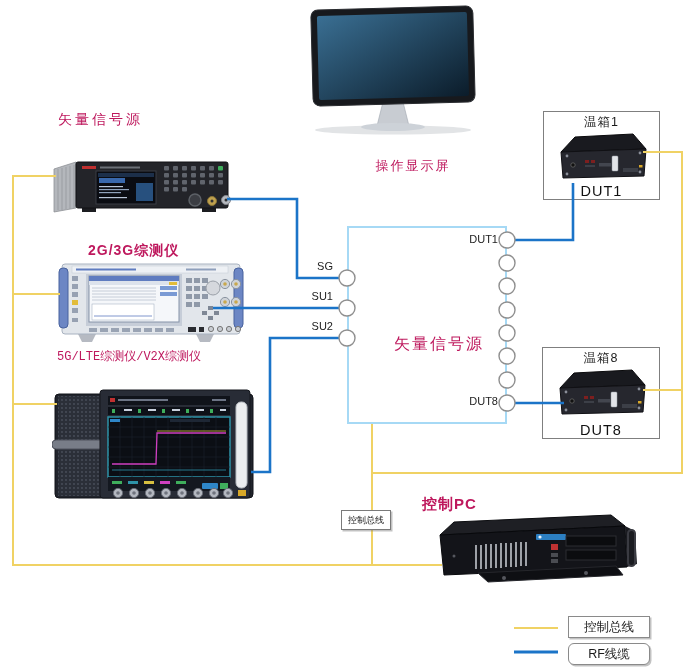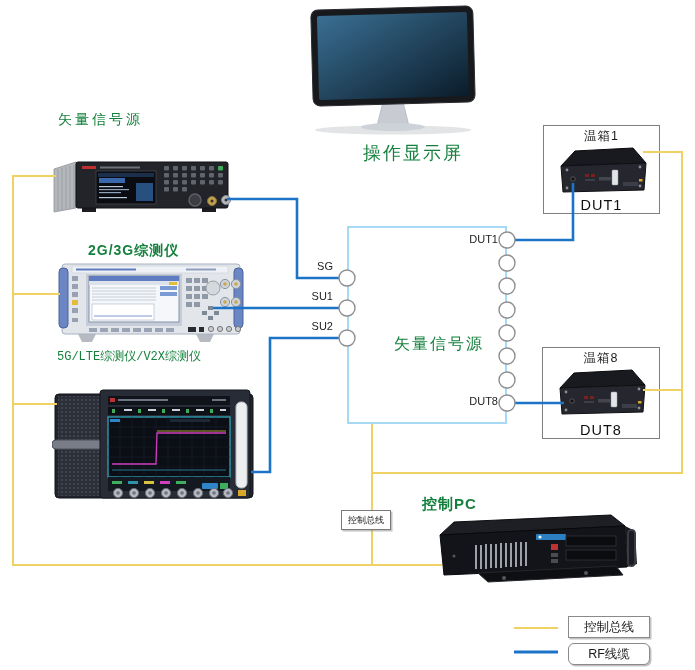--- a/index.html
+++ b/index.html
@@ -1,33 +1,33 @@
 <!DOCTYPE html>
 <html><head>
 <meta charset="utf-8">
 <style>
   html,body{margin:0;padding:0;background:#ffffff;}
   #canvas{position:relative;width:695px;height:670px;background:#ffffff;overflow:hidden;
           font-family:"Liberation Sans","DejaVu Sans",sans-serif;color:#1a1a1a;}
   .abs{position:absolute;}
-  .lbl{position:absolute;white-space:nowrap;color:#15803d;}
+  .lbl{position:absolute;white-space:nowrap;color:#be185d;}
   #lbl-source{left:58px;top:111px;font-size:14px;letter-spacing:3px;}
   #lbl-2g3g{left:88px;top:242px;font-size:14px;letter-spacing:1px;font-weight:bold;}
   #lbl-5g{left:57px;top:348px;font-size:12px;font-family:Liberation Mono, monospace;}
-  #lbl-monitor{left:363px;top:141px;width:100px;text-align:center;font-size:18px;letter-spacing:2px;}
+  #lbl-monitor{left:363px;top:157px;width:100px;text-align:center;font-size:13px;letter-spacing:2px;}
   #lbl-matrix{left:394px;top:334px;width:90px;text-align:center;font-size:16px;letter-spacing:2px;}
   #lbl-pc{left:422px;top:495px;font-size:15px;letter-spacing:1px;font-weight:bold;}
   .port-lbl{position:absolute;font-size:11px;color:#222;text-align:right;width:44px;white-space:nowrap;}
   #port-sg{left:289px;top:260px;}
   #port-su1{left:289px;top:290px;}
   #port-su2{left:289px;top:320px;}
   #port-dut1{left:454px;top:233px;}
   #port-dut8{left:454px;top:395px;}
   .chamber{position:absolute;border:1.5px solid #7f7f7f;background:#ffffff;}
-  #chamber1{left:543px;top:125px;width:115px;height:87px;}
+  #chamber1{left:543px;top:111px;width:115px;height:87px;}
   #chamber8{left:542px;top:347px;width:116px;height:90px;}
   .chamber-title{position:absolute;top:2px;left:0;width:100%;text-align:center;font-size:12.5px;letter-spacing:1px;}
   .chamber-dut{position:absolute;bottom:0;left:0;width:100%;text-align:center;font-size:14.5px;letter-spacing:1px;color:#111;}
   .dut-svg{position:absolute;left:5px;top:20px;}
   .legend-box{position:absolute;width:80px;height:20px;border:1px solid #8a8a8a;background:#fff;
               box-shadow:1.5px 1.5px 0 rgba(120,120,120,.45);font-size:12.5px;text-align:center;line-height:20px;}
   #legend-box-bus{left:568px;top:616px;}
   #legend-box-rf{left:568px;top:643px;border-radius:6px;}
   #bus-tag{position:absolute;left:341px;top:510px;width:48px;height:18px;border:1px solid #7a7a7a;background:#fff;
            box-shadow:1.5px 1.5px 0 rgba(120,120,120,.45);font-size:9px;text-align:center;line-height:18px;z-index:6;}

